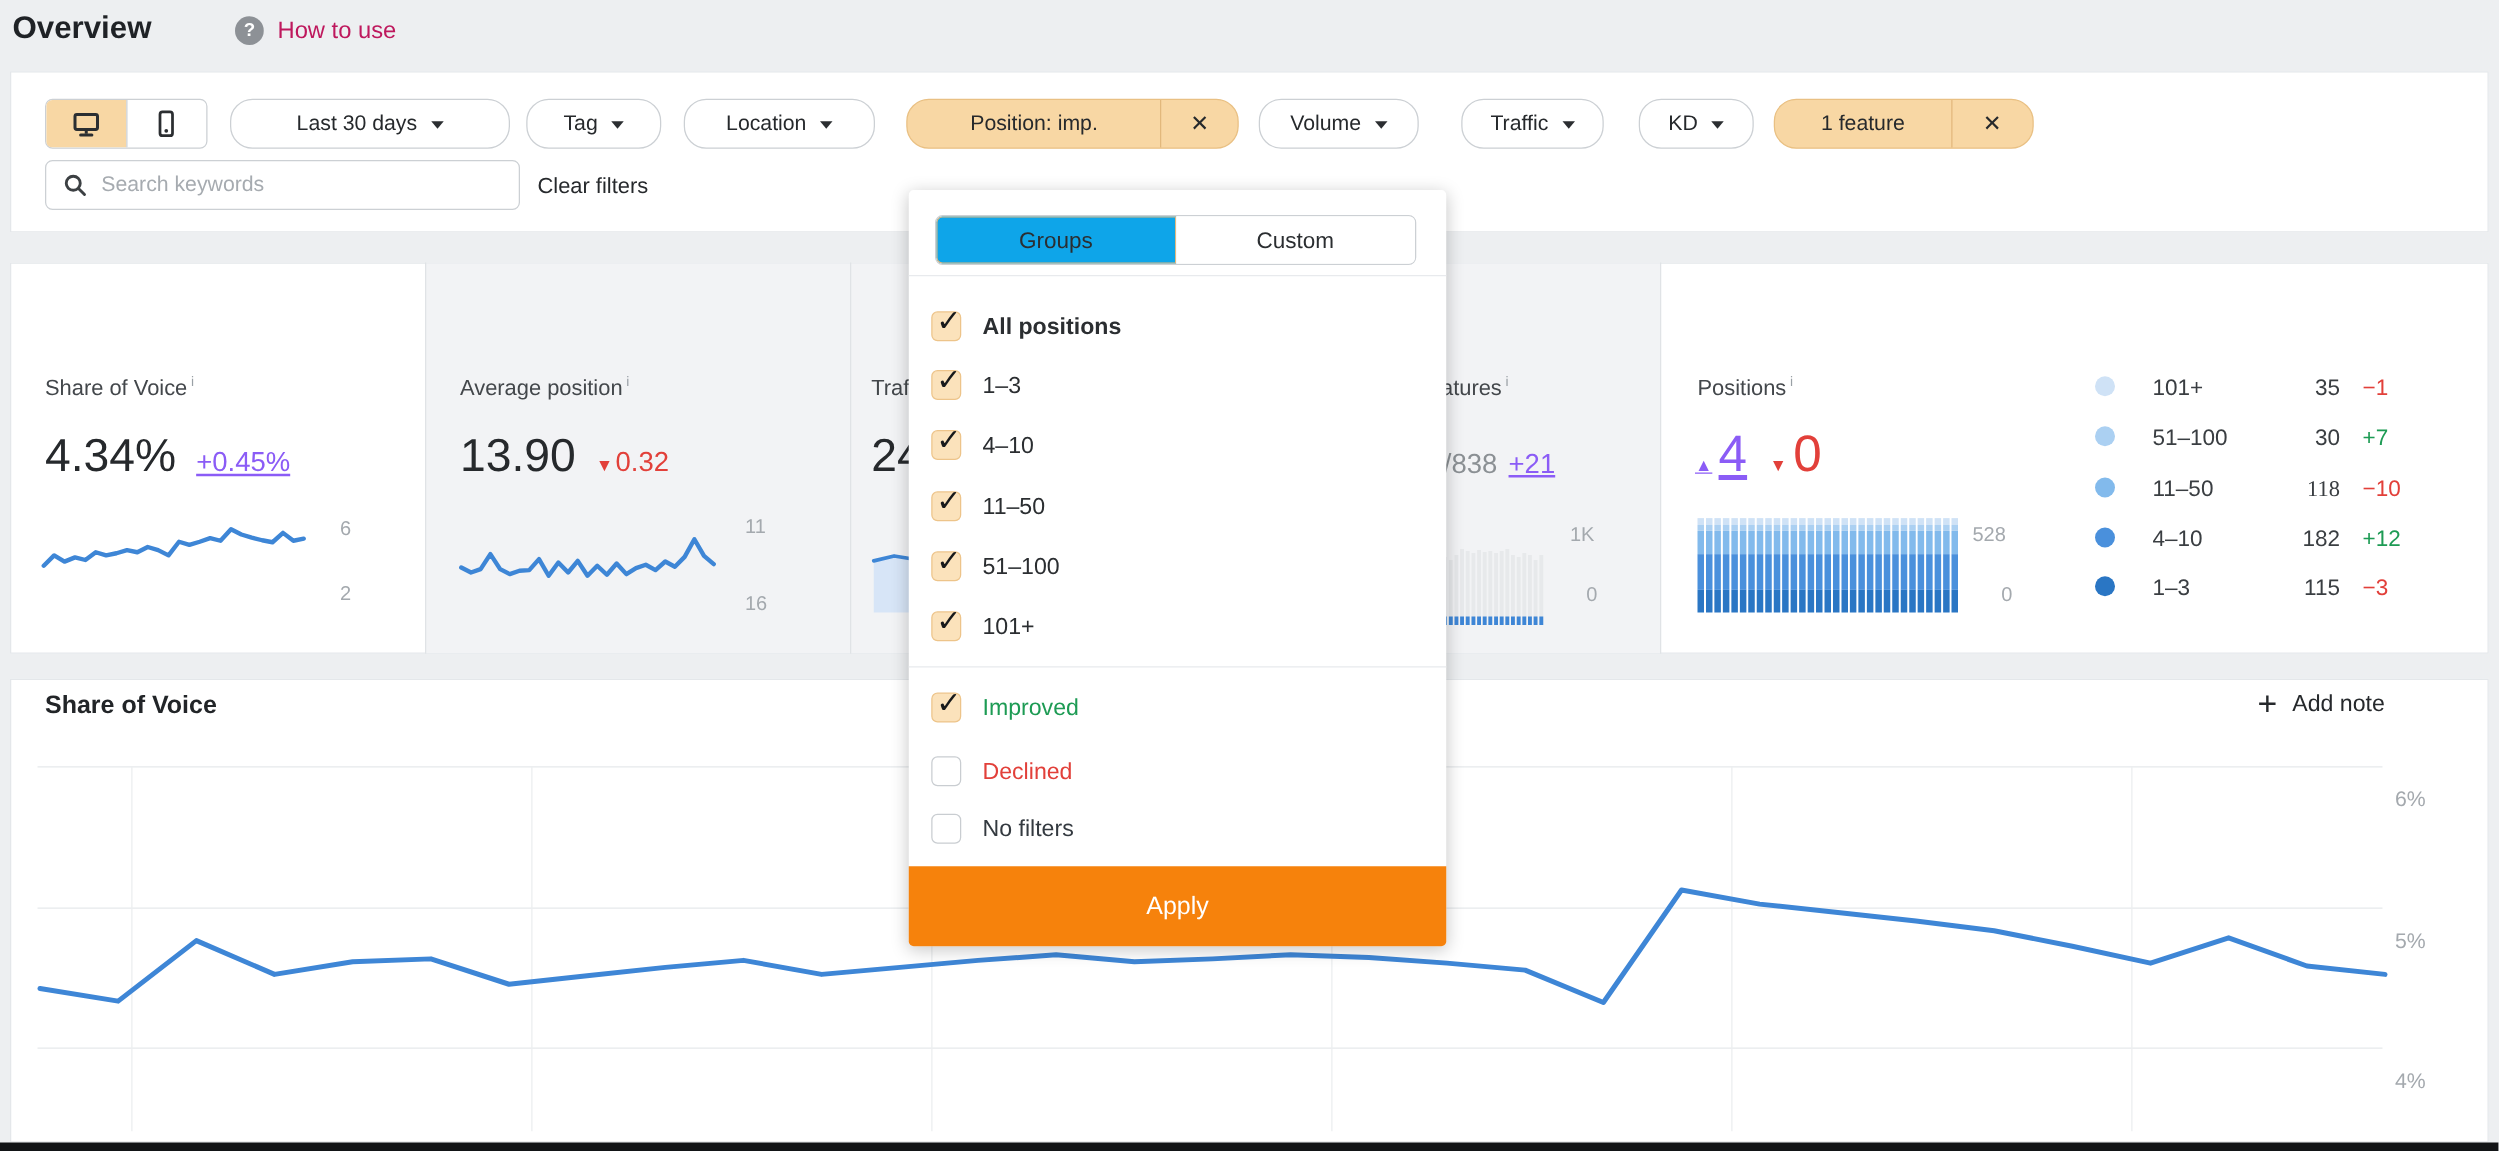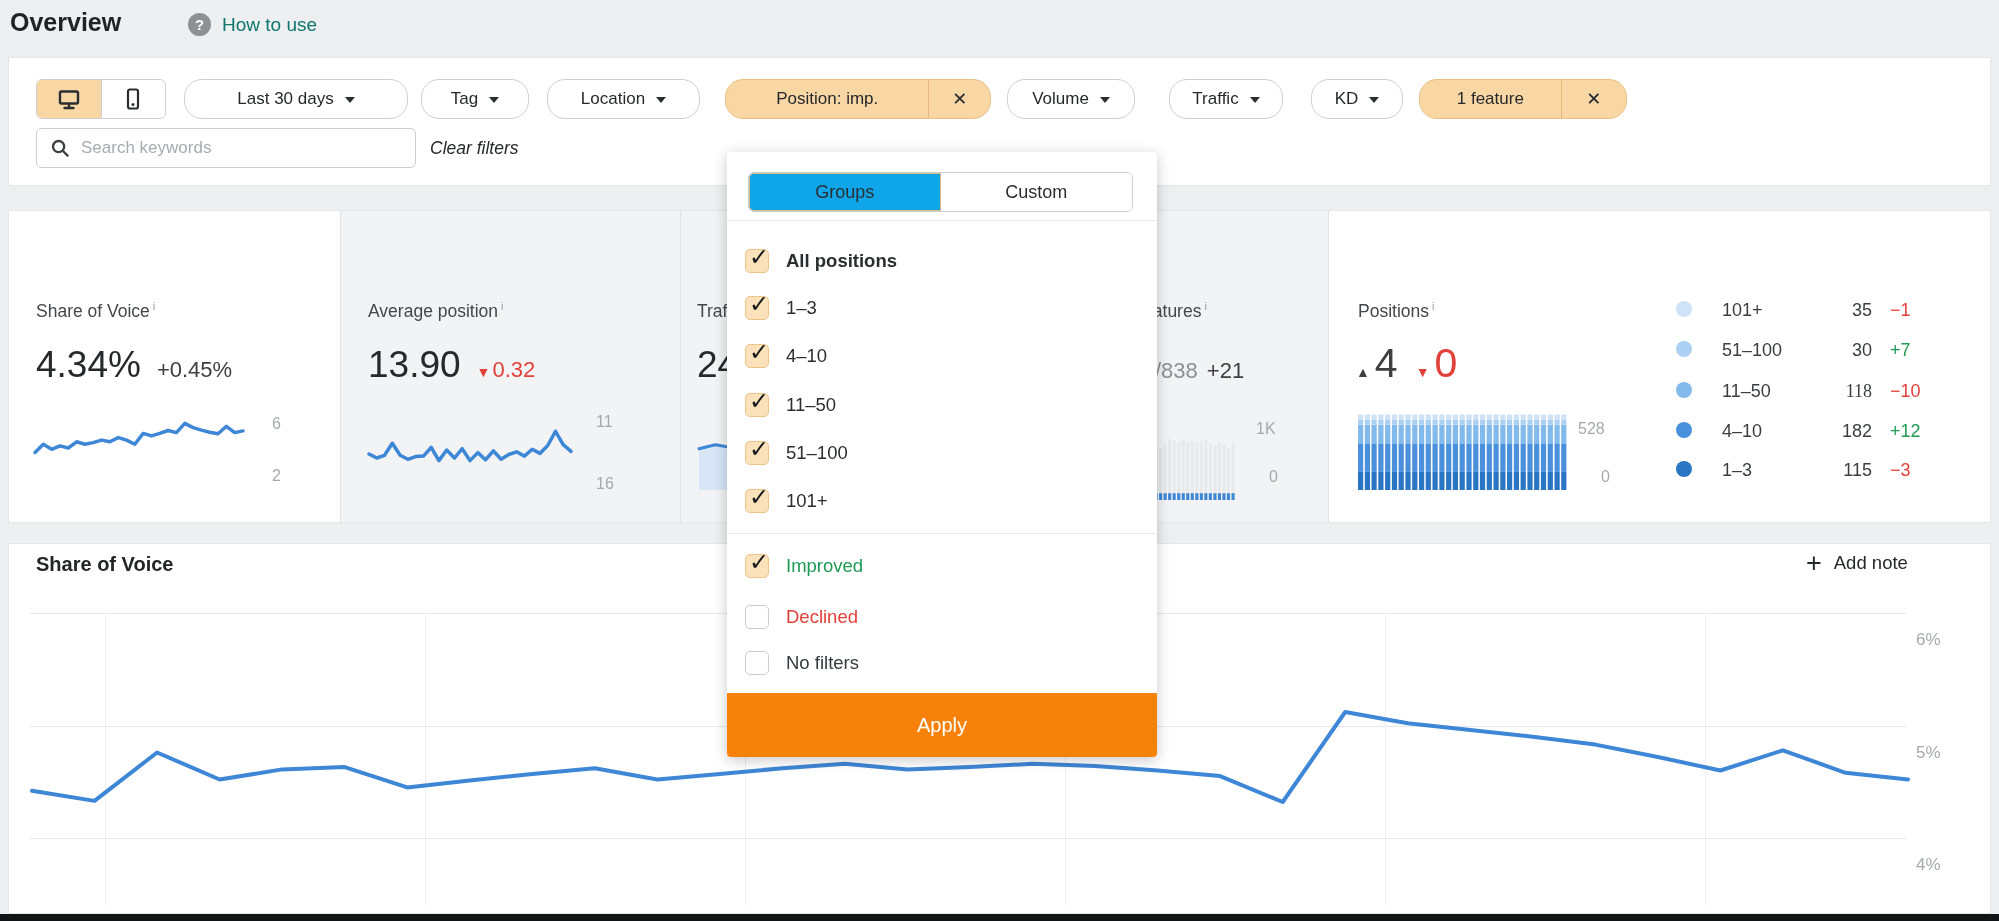--- a/index.html
+++ b/index.html
@@ -6,21 +6,21 @@
   .page{position:relative;width:1999px;height:921px;background:#edeff1;overflow:hidden;
         font-family:"Liberation Sans","DejaVu Sans",sans-serif;color:#2b2e31;}
   .abs{position:absolute;}
   .panel{position:absolute;background:#fff;border:1px solid #e4e7ea;box-sizing:border-box;}
   .nowrap{white-space:nowrap;}
 
   
   .page-title{left:10px;top:8px;font-size:25px;font-weight:700;color:#1f2226;}
   .help-circle{left:188px;top:13px;width:23px;height:23px;border-radius:50%;background:#8d9196;color:#fff;
                font-size:15px;font-weight:700;display:flex;align-items:center;justify-content:center;}
-  .help-label{left:222px;top:14px;font-size:19px;color:#0f766e;}
+  .help-label{left:222px;top:14px;font-size:19px;color:#be185d;}
 
   
   .btn{position:absolute;top:79px;height:40px;background:#fff;border:1px solid #ccd0d4;border-radius:18px;
        display:flex;align-items:center;justify-content:center;gap:11px;font-size:17px;color:#26292c;
        box-sizing:border-box;cursor:pointer;}
   .caret{width:0;height:0;border-left:5px solid transparent;border-right:5px solid transparent;
          border-top:6px solid #2b2e31;margin-top:2px;}
   .pill{background:#f8d7a4;border-color:#e9c083;padding:0;gap:0;}
   .pill .lbl{display:flex;align-items:center;justify-content:center;height:100%;}
   .pill .x{display:flex;align-items:center;justify-content:center;height:100%;border-left:1px solid #e2b87c;
@@ -28,21 +28,21 @@
   .toggle{position:absolute;left:36px;top:79px;width:130px;height:40px;border:1px solid #ccd0d4;border-radius:6px;
           overflow:hidden;display:flex;box-sizing:border-box;background:#fff;}
   .toggle .half{width:65px;height:100%;display:flex;align-items:center;justify-content:center;cursor:pointer;}
   .toggle .half.sel{background:#f8d7a4;}
   .toggle .half+.half{border-left:1px solid #ccd0d4;}
 
   .search{position:absolute;left:36px;top:128px;width:380px;height:40px;box-sizing:border-box;
           border:1px solid #ccd0d4;border-radius:6px;padding:0 10px 0 44px;font-size:17px;color:#2b2e31;
           font-family:"Liberation Sans","DejaVu Sans",sans-serif;background:#fff;}
   .search::placeholder{color:#a6abb0;}
-  .clear-filters{left:430px;top:138px;font-size:17.5px;color:#26292c;cursor:pointer;font-style:italic;}
+  .clear-filters{left:430px;top:138px;font-size:17.5px;color:#26292c;cursor:pointer;}
 
   
   .dropdown{position:absolute;left:727px;top:152px;width:430px;height:605px;background:#fff;border-radius:4px;
             box-shadow:0 3px 14px rgba(0,0,0,.22);z-index:30;}
   .tabs{position:absolute;left:21px;top:20px;width:385px;height:40px;border:1px solid #ccd0d4;border-radius:6px;
         display:flex;box-sizing:border-box;overflow:hidden;}
   .tab{flex:1;display:flex;align-items:center;justify-content:center;font-size:18px;cursor:pointer;background:#fff;}
   .tab.active{background:#0ea5e9;box-shadow:inset 0 0 0 1px #e2b87e;border-radius:5px 0 0 5px;}
   .sep{position:absolute;left:0;width:100%;height:1px;background:#e8eaed;}
   .opt{position:absolute;left:18px;height:28px;display:flex;align-items:center;gap:17px;font-size:18.5px;cursor:pointer;}
@@ -52,21 +52,21 @@
   .apply{position:absolute;left:0;top:541px;width:430px;height:64px;background:#f6820c;color:#fff;font-size:20px;
          display:flex;align-items:center;justify-content:center;border-radius:0 0 4px 4px;cursor:pointer;}
 
   
   .graycard{position:absolute;top:211px;height:311px;background:#f2f3f5;}
   .vline{position:absolute;top:210px;height:313px;width:1px;background:#e0e3e6;}
   .card-title{font-size:17.5px;color:#43474b;}
   .card-title .sup{font-size:11px;color:#9aa0a6;vertical-align:super;margin-left:3px;}
   .valrow{display:flex;align-items:baseline;}
   .bigval{font-size:37px;color:#26292c;}
-  .green{color:#404040;}
+  .green{color:#8b5cf6;text-decoration:underline;}
   .red{color:#e2403a;}
   .axis{font-size:16px;color:#a4a9ae;}
   .tri{font-size:14px;}
 
   
   .lg-dot{position:absolute;left:1676px;width:16px;height:16px;border-radius:50%;}
   .lg-label{position:absolute;left:1722px;font-size:18px;color:#3a3e42;}
   .lg-val{position:absolute;left:1800px;width:72px;text-align:right;font-size:18px;color:#3a3e42;}
   .lg-delta{position:absolute;left:1890px;font-size:18px;}
 

